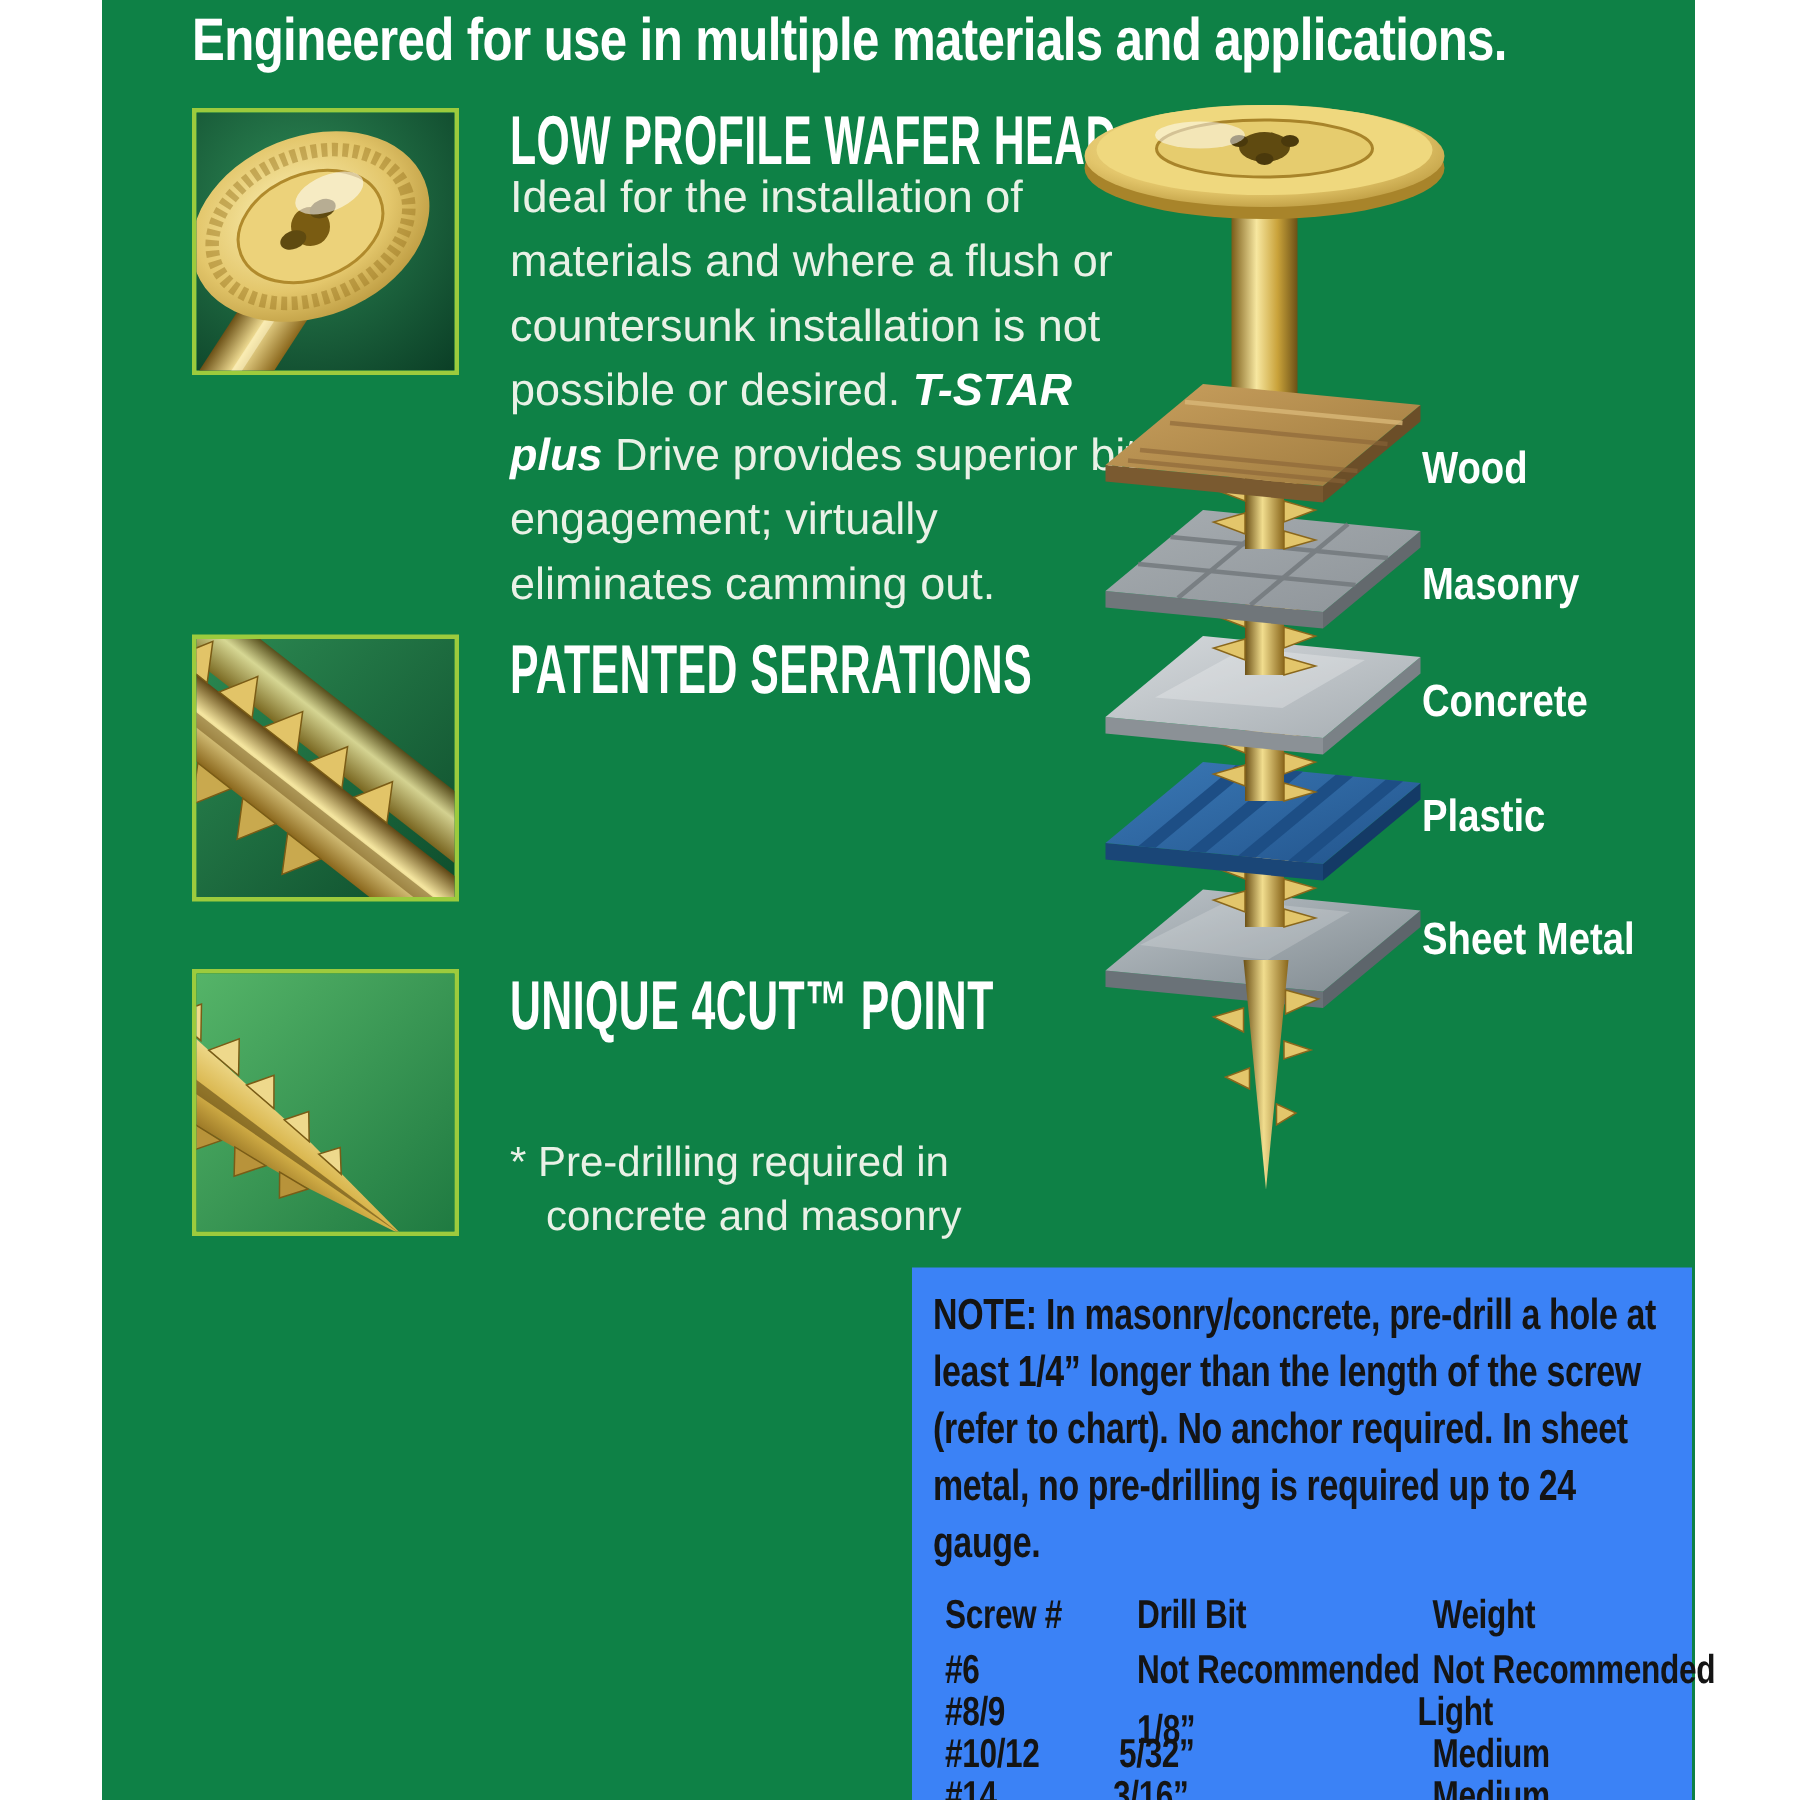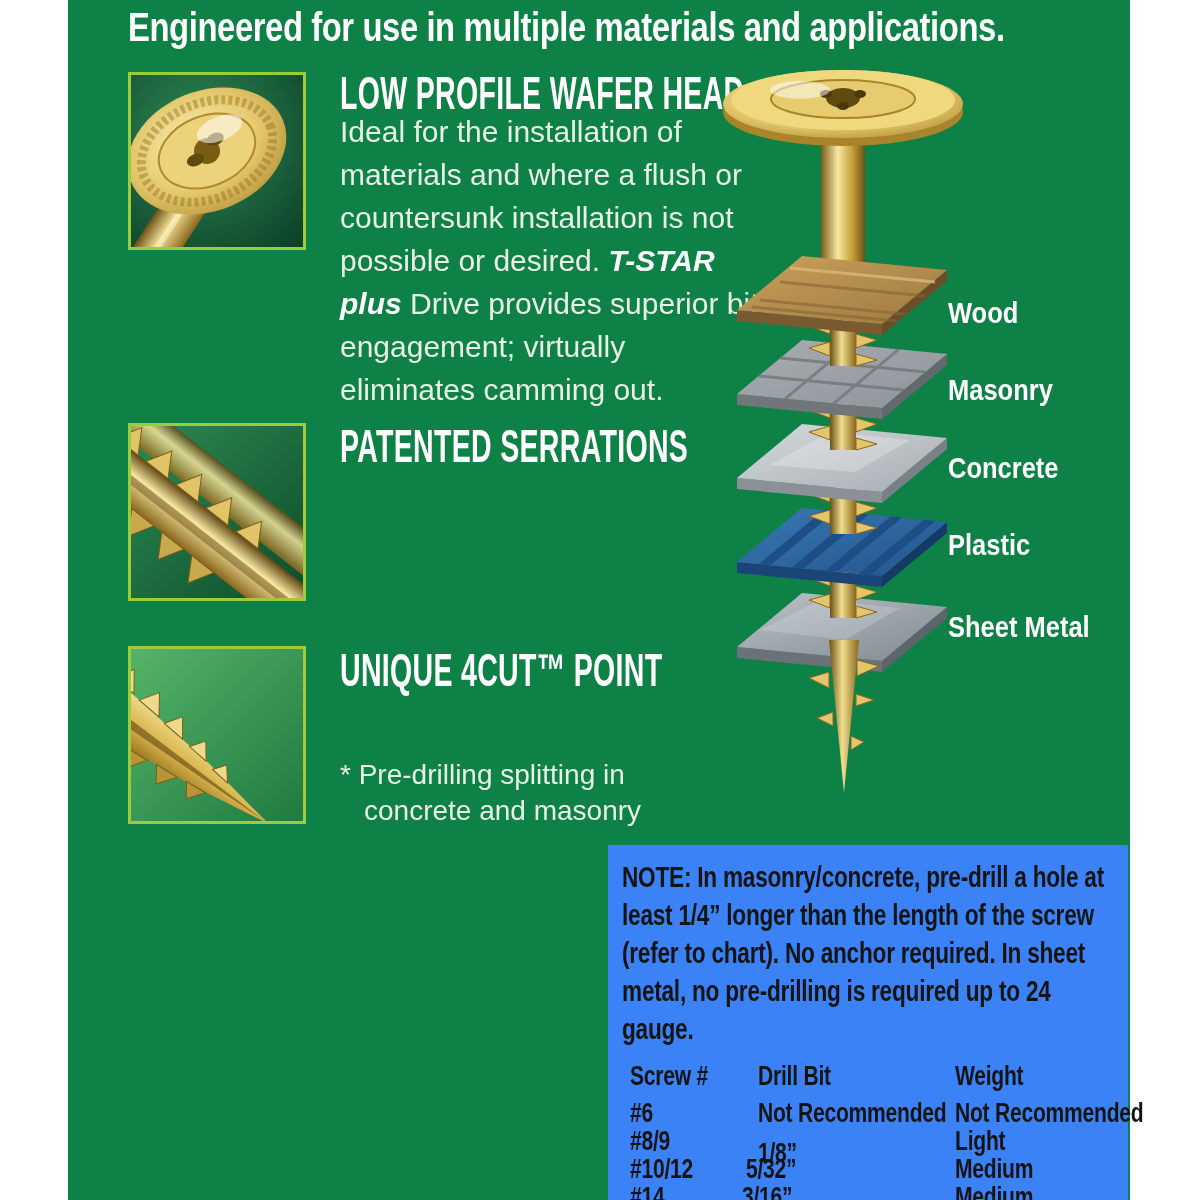--- a/index.html
+++ b/index.html
@@ -32,21 +32,21 @@
   .screw-illus{position:absolute;left:0;top:0;pointer-events:none;}
 
   .notebox{position:absolute;left:608px;top:845px;width:520px;height:428px;background:#3b82f6;}
   .notetext{position:absolute;left:14px;top:13px;width:620px;font-size:29px;line-height:38px;
             color:#141414;font-weight:bold;transform:scaleX(.78);transform-origin:0 0;
             letter-spacing:-.3px;}
   .tcell{position:absolute;color:#141414;font-size:27px;font-weight:bold;white-space:nowrap;margin-top:48px;}
   .tcell span{display:inline-block;transform:scaleX(.78);transform-origin:0 50%;letter-spacing:-.3px;}
   .hr0{left:22px;top:168px}.hr1{left:150px;top:168px}.hr2{left:347px;top:168px}
   .r0c0{left:22px;top:205px}.r0c1{left:150px;top:205px}.r0c2{left:347px;top:205px}
-  .r1c0{left:22px;top:233px}.r1c1{left:150px;top:245px}.r1c2{left:347px;top:233px}
+  .r1c0{left:22px;top:233px}.r1c1{left:150px;top:245px}.r1c2{left:337px;top:233px}
   .r2c0{left:22px;top:261px}.r2c1{left:138px;top:261px}.r2c2{left:347px;top:261px}
   .r3c0{left:22px;top:289px}.r3c1{left:134px;top:289px}.r3c2{left:347px;top:289px}
 </style>
 </head>
 <body>
 
 <div class="page">
   <div class="green-panel"></div>
 
   <div class="header">Engineered for use in multiple materials and applications.</div>
@@ -149,21 +149,21 @@
       </g>
     </svg>
   </div>
 
   <div class="feat-title t1">LOW PROFILE WAFER HEAD</div>
   <div class="feat-body b1"><span>Ideal for the installation of materials and where a flush or countersunk installation is not possible or desired. </span><span class="em">T-STAR plus</span><span> Drive provides superior bit engagement; virtually eliminates camming out.</span></div>
 
   <div class="feat-title t2">PATENTED SERRATIONS</div>
 
   <div class="feat-title t3">UNIQUE 4CUT™ POINT</div>
-  <div class="footnote">* Pre-drilling splitting in concrete and masonry</div>
+  <div class="footnote">* Pre-drilling required in concrete and masonry</div>
 
   <svg class="screw-illus" width="1200" height="1200" viewBox="0 0 1200 1200">
     <defs>
       <linearGradient id="shaftG" x1="0" y1="0" x2="1" y2="0">
         <stop offset="0" stop-color="#7A5C18"></stop>
           <stop offset=".38" stop-color="#F7E7A0"></stop>
         <stop offset=".7" stop-color="#C9A23A"></stop>
           <stop offset="1" stop-color="#6B5016"></stop>
       </linearGradient>
       <radialGradient id="headG" cx="45%" cy="40%" r="75%">

